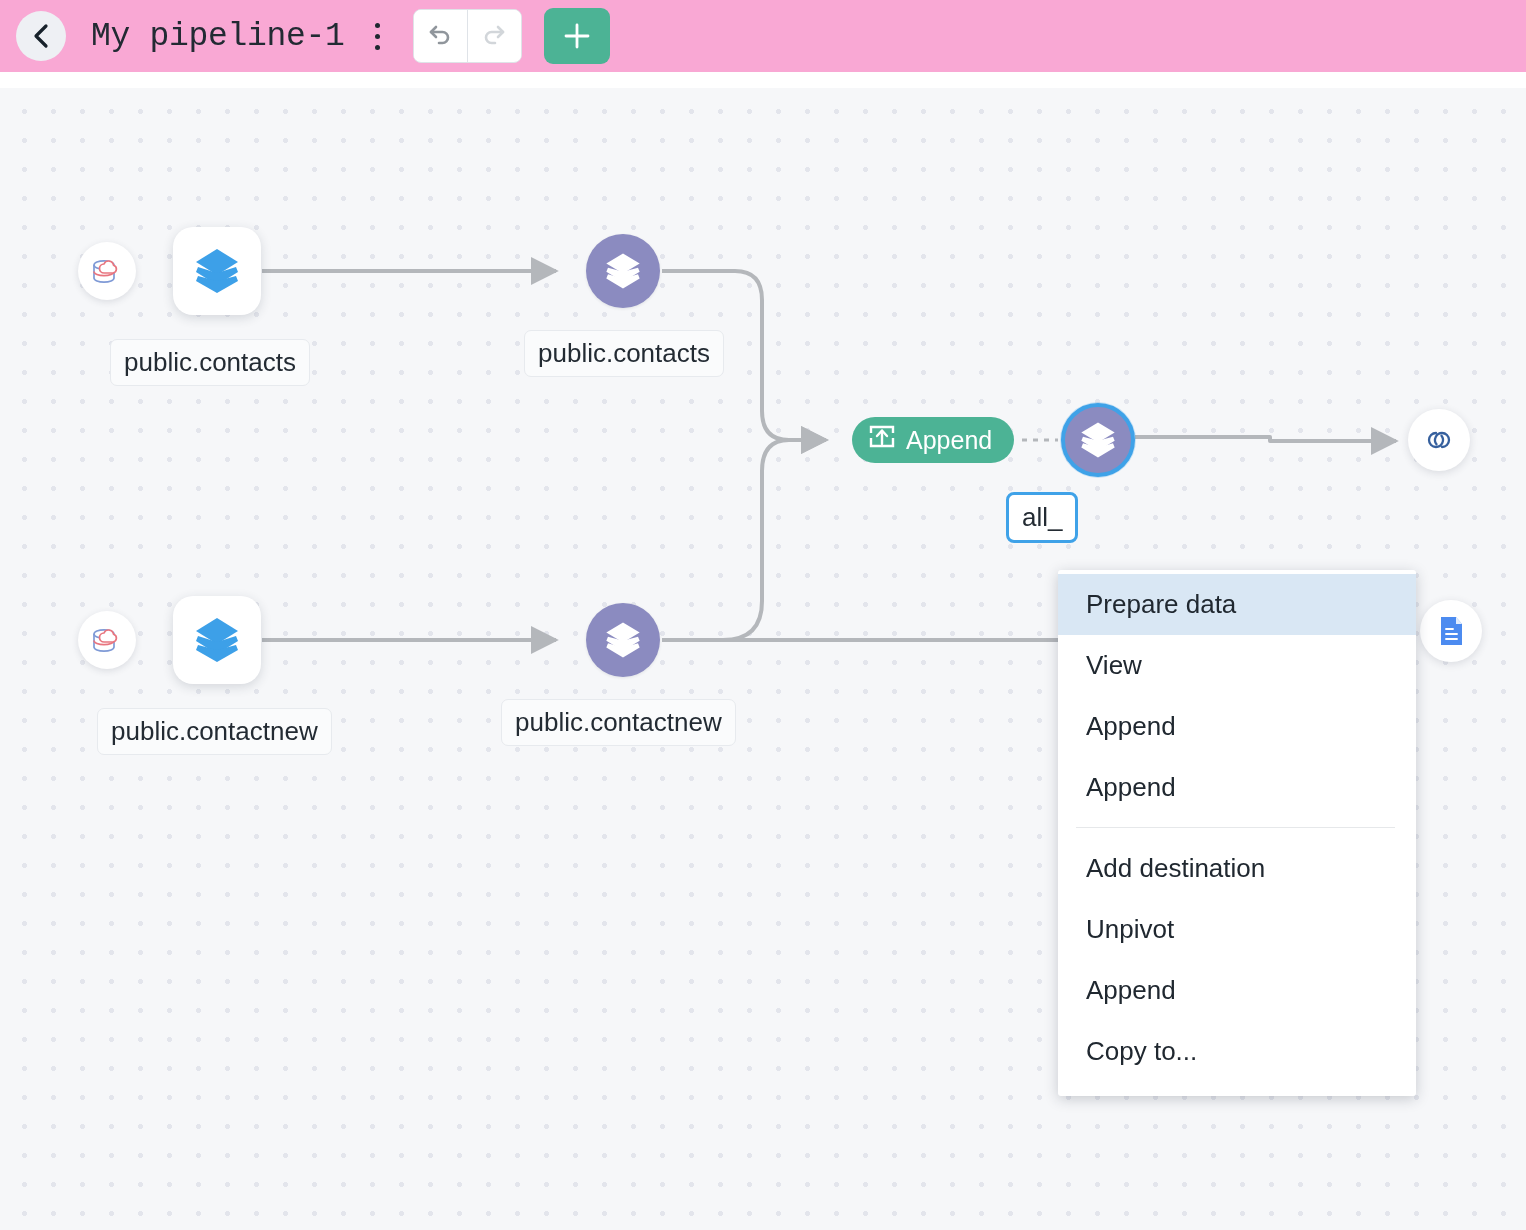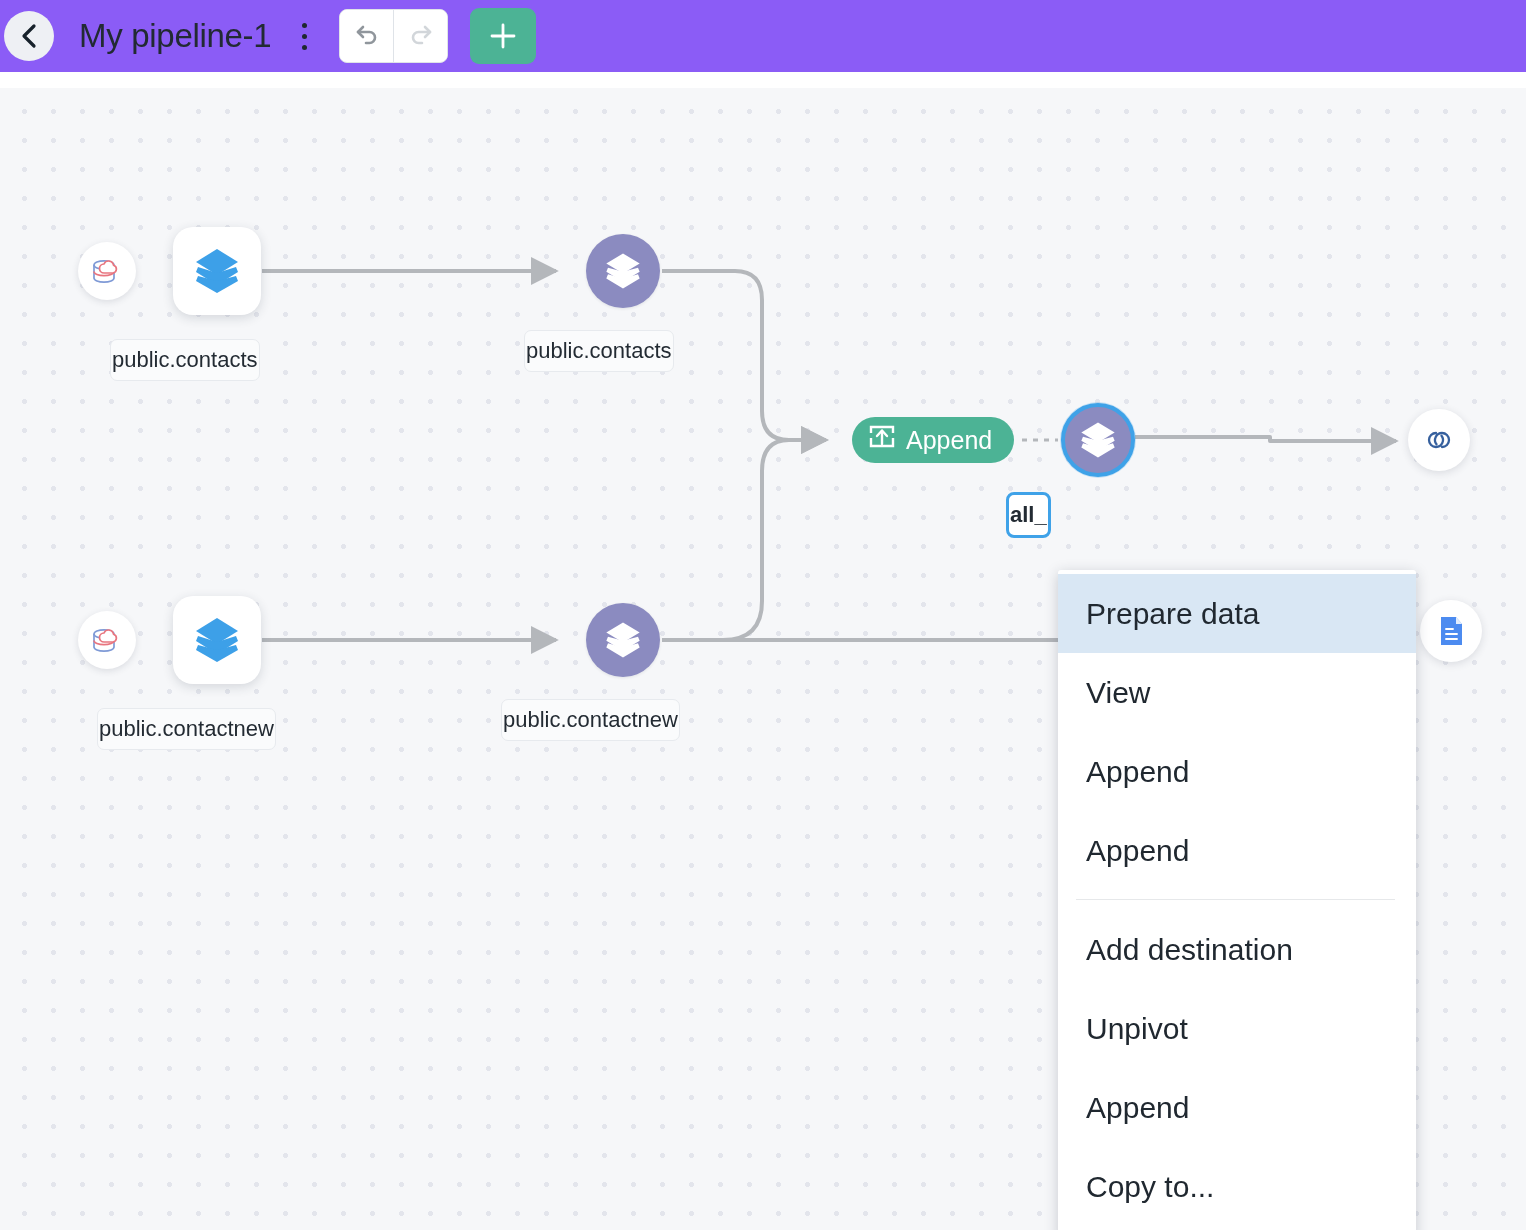--- a/index.html
+++ b/index.html
@@ -6,22 +6,23 @@
   body{
     width:1526px;height:1230px;
     background:#ffffff;
     font-family:"Liberation Sans","DejaVu Sans",sans-serif;
     overflow:hidden;position:relative;
   }
 
   
   #header{
     position:absolute;left:0;top:0;width:1526px;height:72px;
-    background:#8b5cf6;display:flex;align-items:center;box-sizing:border-box;
-    padding-left:4px;
+    background:#f9a8d4;display:flex;align-items:center;box-sizing:border-box;
+    padding-left:16px;
+    font-family:Liberation Mono, monospace;
   }
   #back-btn{
     width:50px;height:50px;border-radius:50%;background:#eef0f4;
     display:flex;align-items:center;justify-content:center;cursor:pointer;
     flex:none;
   }
   #back-btn svg{display:block;}
   #pipeline-title{
     margin-left:25px;font-size:33px;color:#222a33;letter-spacing:-.3px;
     white-space:nowrap;font-weight:400;
@@ -90,35 +91,35 @@
   }
   
   .pill{
     height:46px;border-radius:23px;background:#4cb395;color:#fff;
     display:flex;align-items:center;gap:10px;padding:0 22px 0 16px;
     font-size:25px;white-space:nowrap;
   }
   
   .chip{
     background:#fafbfc;border:1px solid #e7eaee;border-radius:7px;
-    padding:7px 1px;font-size:22px;color:#232b33;white-space:nowrap;
+    padding:7px 13px;font-size:26px;color:#232b33;white-space:nowrap;
     box-sizing:border-box;
   }
   .chip.sel{border:3px solid #3fa2e8;border-radius:8px;background:#fff;}
 
   
   #context-menu{
     position:absolute;left:1058px;top:482px;width:358px;
     background:#ffffff;border-radius:3px;
     box-shadow:0 3px 14px rgba(30,40,60,.22);
     padding:4px 0 14px 0;box-sizing:border-box;z-index:40;
   }
   .mi{
-    height:79px;display:flex;align-items:center;padding-left:28px;
-    font-size:30px;color:#202830;cursor:pointer;box-sizing:border-box;
+    height:61px;display:flex;align-items:center;padding-left:28px;
+    font-size:26px;color:#202830;cursor:pointer;box-sizing:border-box;
     white-space:nowrap;
   }
   .mi.active{background:#d9e7f4;}
   .msep{height:1px;background:#e6e8ea;margin:9px 21px 10px 18px;}
 </style>
 </head>
 <body>
 
 <div id="header">
 
@@ -289,21 +290,21 @@
   <div class="node" style="left:1061px;top:315px;z-index:45;">
     <div class="purple-circle selected">
       <svg width="42" height="40" viewBox="0 0 50 48">
         <polygon points="25,3 45,15 25,27 5,15" fill="#ffffff"></polygon>
         <polygon points="25,25 43,20 45,25 25,37 5,25 7,20" fill="#ffffff"></polygon>
         <polygon points="25,33 43,28 45,33 25,45 5,33 7,28" fill="#ffffff"></polygon>
       </svg>
     </div>
   </div>
 
-  <div class="node" style="left:1006px;top:404px;z-index:30;font-weight:bold;">
+  <div class="node" style="left:1006px;top:404px;z-index:30;">
     <div class="chip sel">all_</div>
   </div>
 
   <div class="node" style="left:1408px;top:321px;">
     <div class="white-circle">
       <svg width="34" height="30" viewBox="0 0 34 30">
         <path d="M14,8 a7,7 0 0 0 0,14 a7,7 0 0 0 5.5,-11.3" fill="none" stroke="#36609e" stroke-width="2.3" stroke-linecap="round"></path>
         <path d="M20,22 a7,7 0 0 0 0,-14 a7,7 0 0 0 -5.5,11.3" fill="none" stroke="#36609e" stroke-width="2.3" stroke-linecap="round"></path>
       </svg>
     </div>

